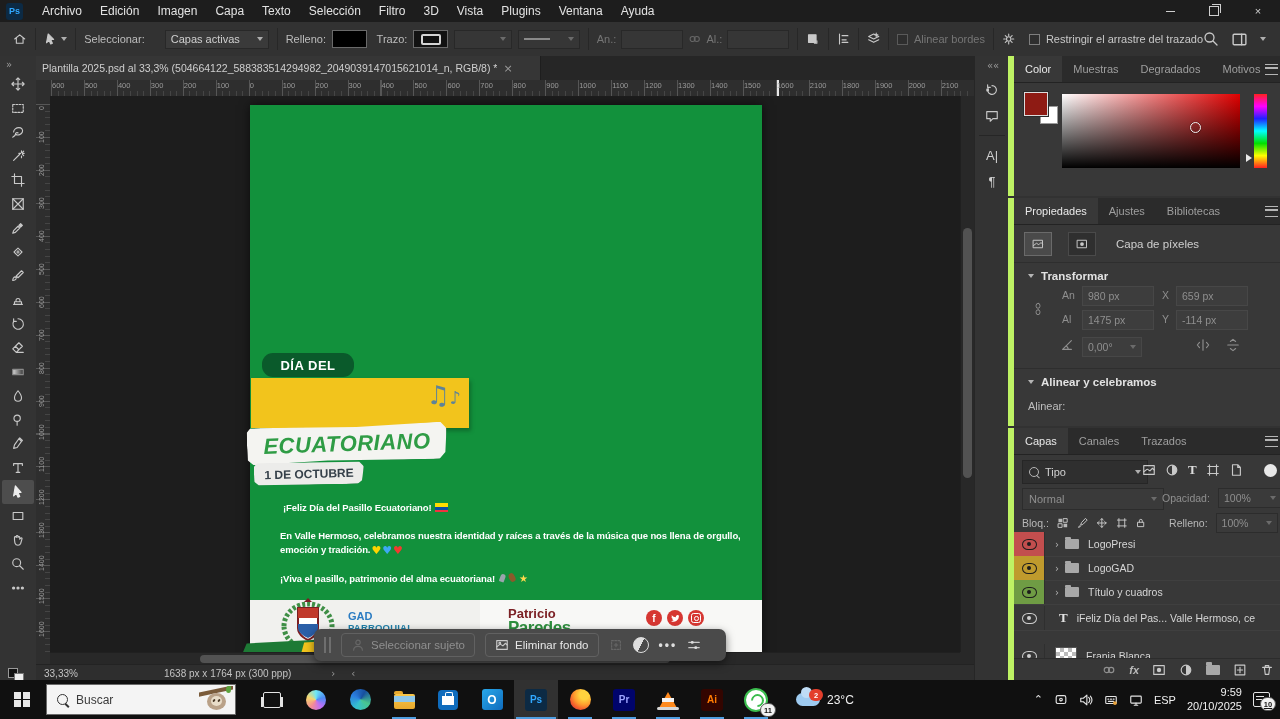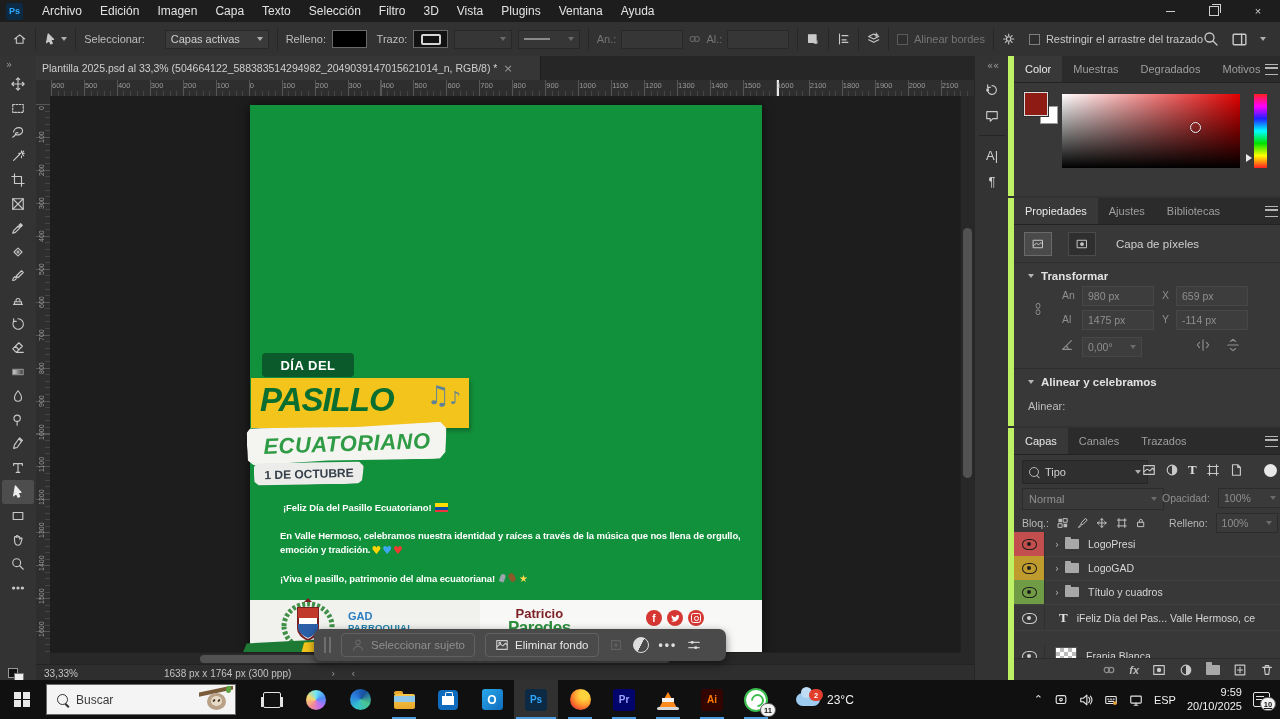--- a/index.html
+++ b/index.html
@@ -68,21 +68,21 @@
   #viewport{left:50px;top:96px;width:910px;height:556px;background:#1d1d1d;overflow:hidden;}
   #vscroll{left:960px;top:96px;width:14px;height:556px;background:#282828;border-left:1px solid #202020;}
   #vscroll .thumb{position:absolute;left:2px;top:132px;width:9px;height:250px;background:#525252;border-radius:5px;}
   #hscroll{left:50px;top:652px;width:910px;height:12px;background:#282828;border-top:1px solid #202020;}
   #hscroll .thumb{position:absolute;left:150px;top:2px;width:470px;height:8px;background:#525252;border-radius:4px;}
   #scroll-corner{left:960px;top:652px;width:14px;height:12px;background:#282828;}
   #hstrip{left:36px;top:652px;width:14px;height:12px;background:#2e2e2e;}
 
   
   #poster{position:absolute;left:200px;top:9px;width:512px;height:553px;background:#12913c;box-shadow:0 0 10px rgba(0,0,0,.6);}
-  #kicker{position:absolute;left:12px;top:248px;width:92px;height:24px;background:#0a5a2b;border-radius:4px;color:#fff;
+  #kicker{position:absolute;left:12px;top:248px;width:92px;height:24px;background:#0a5a2b;border-radius:11px;color:#fff;
           font-size:13px;font-weight:bold;letter-spacing:.5px;display:flex;align-items:center;justify-content:center;}
   #band{position:absolute;left:1px;top:273px;width:218px;height:50px;background:#f2c41c;box-shadow:2px 3px 4px rgba(0,0,0,.25);}
   #band .ttl{position:absolute;left:9px;top:3px;font-size:33px;font-weight:800;font-style:italic;color:#0a6e30;letter-spacing:-1px;}
   #band .notes{position:absolute;right:8px;top:2px;color:#5e8398;font-family:"DejaVu Sans",sans-serif;}
   #band .n1{font-size:26px;} #band .n2{font-size:18px;}
   #strip1{position:absolute;left:-3px;top:320px;width:200px;height:37px;background:#f4f4f1;transform:rotate(-2deg);
           clip-path:polygon(0 12%,2% 0,55% 6%,97% 0,100% 18%,99% 82%,96% 100%,40% 94%,3% 100%,0 86%);
           display:flex;align-items:center;justify-content:center;box-shadow:2px 3px 4px rgba(0,0,0,.3);}
   #strip1 .sub{font-size:22px;font-weight:bold;font-style:italic;color:#2f9c45;letter-spacing:.5px;}
   #strip2{position:absolute;left:4px;top:357px;width:110px;height:23px;background:#ececea;transform:rotate(-1.5deg);
@@ -102,21 +102,21 @@
   .spark{color:#ffd94d;font-size:10px;font-family:"DejaVu Sans",sans-serif;margin-left:2px;}
   #pfooter{position:absolute;left:0;top:495px;width:512px;height:58px;background:#f8f8f6;}
   #pfooter .lzone{position:absolute;left:0;top:0;width:230px;height:58px;background:#f1f1ee;}
   #ribbon{position:absolute;left:-6px;top:40px;width:130px;height:20px;background:#1d7a35;transform:skewX(-25deg) rotate(-3deg);}
   #ribbon .y{position:absolute;left:58px;top:2px;width:16px;height:14px;background:#f2c41c;transform:skewX(8deg);}
   #ribbon .r{position:absolute;left:74px;top:2px;width:8px;height:14px;background:#d0362c;}
   #orgtext{position:absolute;left:98px;top:11px;line-height:1.05;}
   #orgtext .g1{font-size:11px;font-weight:800;color:#2b7cc2;}
   #orgtext .g2{font-size:9.5px;font-weight:800;color:#1f7fa8;letter-spacing:.2px;}
   #person{position:absolute;left:258px;top:8px;line-height:.95;}
-  #person .p1{font-size:13px;font-weight:800;color:#7c2125;text-align:center;}
+  #person .p1{font-size:13px;font-weight:800;color:#7c2125;}
   #person .p2{font-size:17px;font-weight:800;color:#2e8f3e;letter-spacing:-.5px;}
   #socials{position:absolute;left:396px;top:10px;display:flex;gap:5px;}
   .soc{width:16px;height:16px;border-radius:50%;background:#d63732;color:#fff;display:flex;align-items:center;justify-content:center;font-size:10px;font-weight:bold;}
   .insta-g{width:8px;height:8px;border:1.3px solid #fff;border-radius:2.5px;position:relative;}
   .insta-g::after{content:"";position:absolute;left:2px;top:2px;width:2.5px;height:2.5px;border:1px solid #fff;border-radius:50%;}
   #weburl{position:absolute;left:430px;top:33px;font-size:9px;font-weight:bold;color:#2e9ad0;}
 
   
   #ctxbar{left:314px;top:629px;width:392px;height:32px;background:#4a4a4a;border-radius:7px;box-shadow:0 3px 8px rgba(0,0,0,.5);
           display:flex;align-items:center;z-index:30;padding:0 10px;gap:10px;}
@@ -553,21 +553,20 @@
       <span class="rv-num" style="top: 508.25px;">1500</span>
       <span class="rv-num" style="top: 541.2px;">1600</span>
     </div>
 
   <div id="viewport" class="abs">
     <div id="poster">
       <div id="kicker">
           <span>DÍA DEL</span>
         </div>
       <div id="band">
-        <span class="ttl">PASILLO</span>
         <span class="notes"><span class="n1">♫</span><span class="n2">♪</span></span>
       </div>
       <div id="strip1">
           <span class="sub">ECUATORIANO</span>
         </div>
       <div id="strip2">
           <span class="d">1 DE OCTUBRE</span>
         </div>
       <div id="greeting" class="ptxt"><span>¡Feliz Día del Pasillo Ecuatoriano!</span><span class="flagec"></span></div>
       <div id="bodytxt" class="ptxt"><span>En Valle Hermoso, celebramos nuestra identidad y raíces a través de la música que nos llena de orgullo, emoción y tradición.</span><span class="heart h-y">♥</span><span class="heart h-b">♥</span><span class="heart h-r">♥</span></div>

